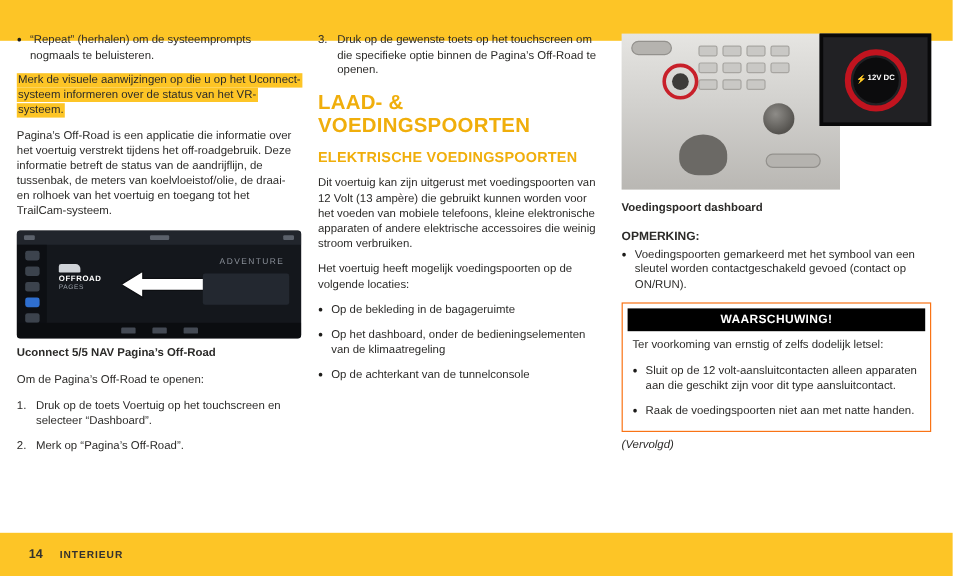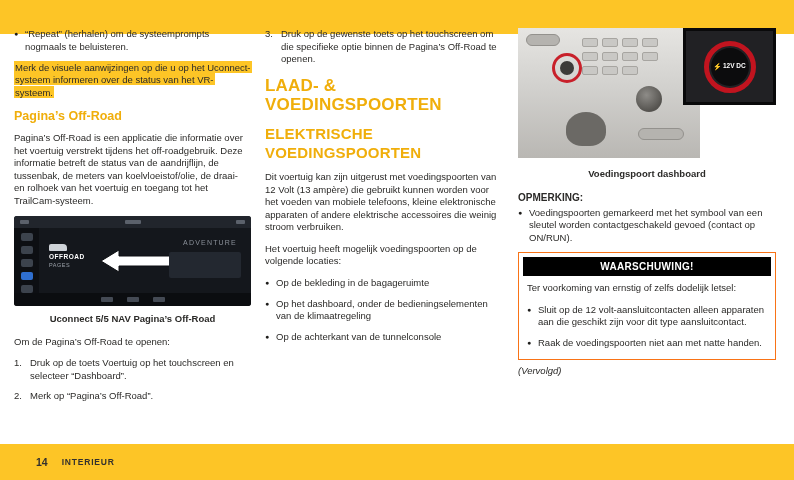--- a/index.html
+++ b/index.html
@@ -3,42 +3,42 @@
 <meta charset="utf-8">
 <style>
   * { margin:0; padding:0; box-sizing:border-box; }
   html,body { width:794px; height:480px; }
   body {
     position:relative; overflow:hidden; background:#ffffff;
     font-family:"Liberation Sans", sans-serif; color:#2b2a28;
   }
   .band { position:absolute; left:0; right:0; background:#fdc526; }
   .band-top { top:0; height:34px; }
-  .band-bottom { bottom:0; height:36px; display:flex; align-items:center; padding-left:36px; }
+  .band-bottom { bottom:0; height:36px; display:flex; align-items:center; padding-left:24px; }
   .footer-num { font-weight:bold; font-size:10.5px; color:#33312e; }
   .footer-sec { font-weight:bold; font-size:8.5px; letter-spacing:0.8px; color:#33312e; margin-left:14px; }
 
   .col { position:absolute; top:28px; font-size:9.5px; line-height:1.32; }
   .col1 { left:14px;  width:237px; }
   .col2 { left:265px; width:238px; }
   .col3 { left:518px; width:258px; }
 
   .bullet-row { display:flex; margin-bottom:8px; }
   .bullet-marker { flex:0 0 11px; font-size:7px; line-height:12px; color:#1d1c1a; }
   .num-row { display:flex; margin-bottom:8px; }
   .num-marker { flex:0 0 16px; }
 
   .para { margin-bottom:9px; }
   .hl { background:#fdc526; padding:0.5px 1px; -webkit-box-decoration-break:clone; box-decoration-break:clone; }
 
   .h-yellow-md { color:#f0ae0b; font-weight:bold; font-size:12.5px; margin:4px 0 8px; }
   .h-yellow-lg { color:#f0ae0b; font-weight:bold; font-size:17px; line-height:1.12; width:185px; margin:10px 0 10px; letter-spacing:0.2px; }
-  .h-yellow-sm { color:#f0ae0b; font-weight:bold; font-size:15px; margin:2px 0 8px; letter-spacing:0.2px; }
-
-  .fig-caption { font-weight:bold; text-align:center; font-size:9.5px; margin:7px 0 10px; }
+  .h-yellow-sm { color:#f0ae0b; font-weight:bold; font-size:12px; margin:2px 0 8px; letter-spacing:0.2px; }
+
+  .fig-caption { font-weight:bold; text-align:left; font-size:9.5px; margin:7px 0 10px; }
 
   
   .uconnect { width:237px; height:90px; background:#14171c; position:relative; overflow:hidden; border-radius:3px; margin-top:4px; }
   .uc-topbar { height:12px; background:#21252c; display:flex; align-items:center; justify-content:space-between; padding:0 6px; }
   .uc-chip { width:16px; height:4px; background:#5b616b; border-radius:1px; }
   .uc-chip.sm { width:9px; }
   .uc-sidebar { position:absolute; left:0; top:12px; bottom:13px; width:25px; background:#0d0f13; display:flex; flex-direction:column; align-items:center; gap:5px; padding-top:5px; }
   .uc-ic { width:12px; height:9px; background:#3c434d; border-radius:2px; }
   .uc-ic.active { background:#2f6fd0; }
   .uc-main { position:absolute; left:25px; right:0; top:12px; bottom:13px; }
@@ -87,21 +87,20 @@
 
   <div class="bullet-row">
     <span class="bullet-marker">●</span>
     <span>“Repeat” (herhalen) om de systeemprompts nogmaals te beluisteren.</span>
   </div>
 
   <div class="para">
     <span class="hl">Merk de visuele aanwijzingen op die u op het Uconnect-systeem informeren over de status van het VR-systeem.</span>
   </div>
 
-  <h2 class="h-yellow-md">Pagina’s Off-Road</h2>
 
   <p class="para">Pagina’s Off-Road is een applicatie die informatie over het voertuig verstrekt tijdens het off-roadgebruik. Deze informatie betreft de status van de aandrijflijn, de tussenbak, de meters van koelvloeistof/olie, de draai- en rolhoek van het voertuig en toegang tot het TrailCam-systeem.</p>
 
   <div class="uconnect">
     <div class="uc-topbar">
       <span class="uc-chip sm"></span>
       <span class="uc-chip"></span>
       <span class="uc-chip sm"></span>
     </div>
     <div class="uc-sidebar">

